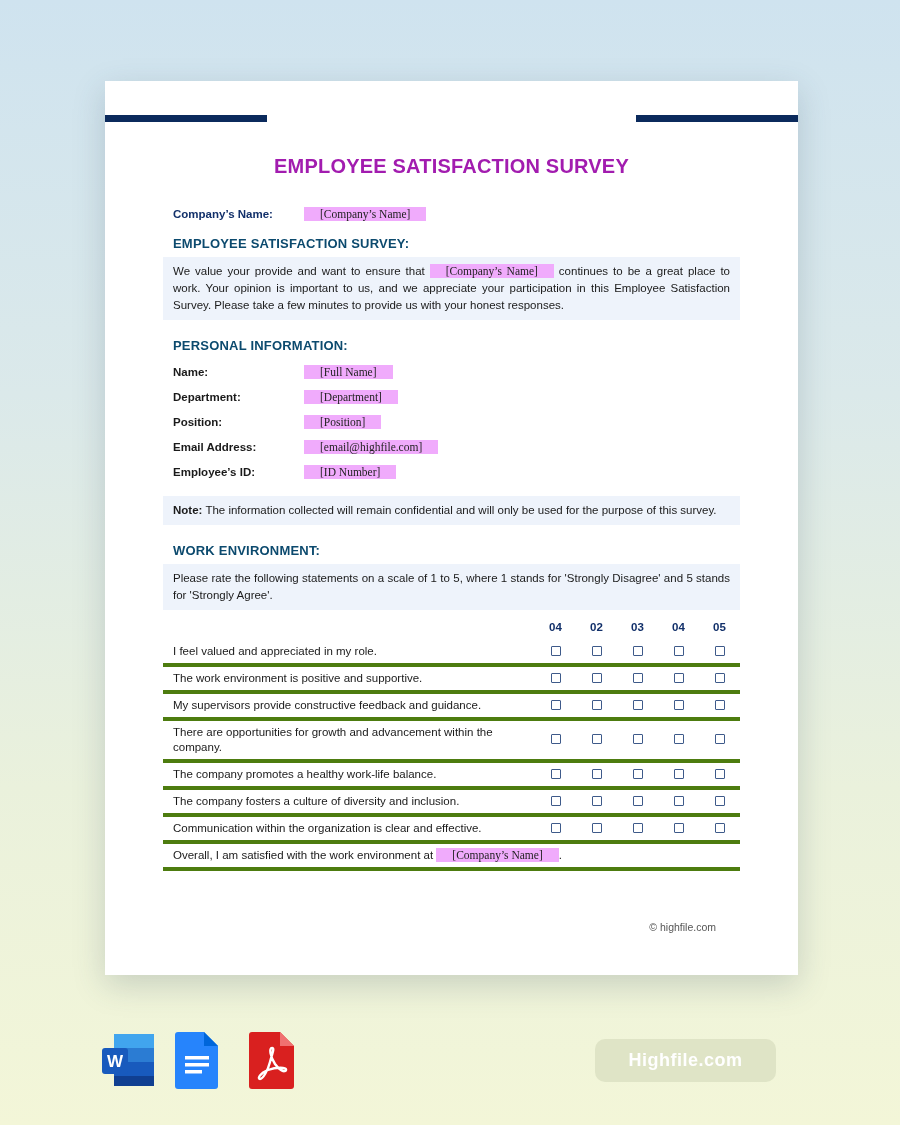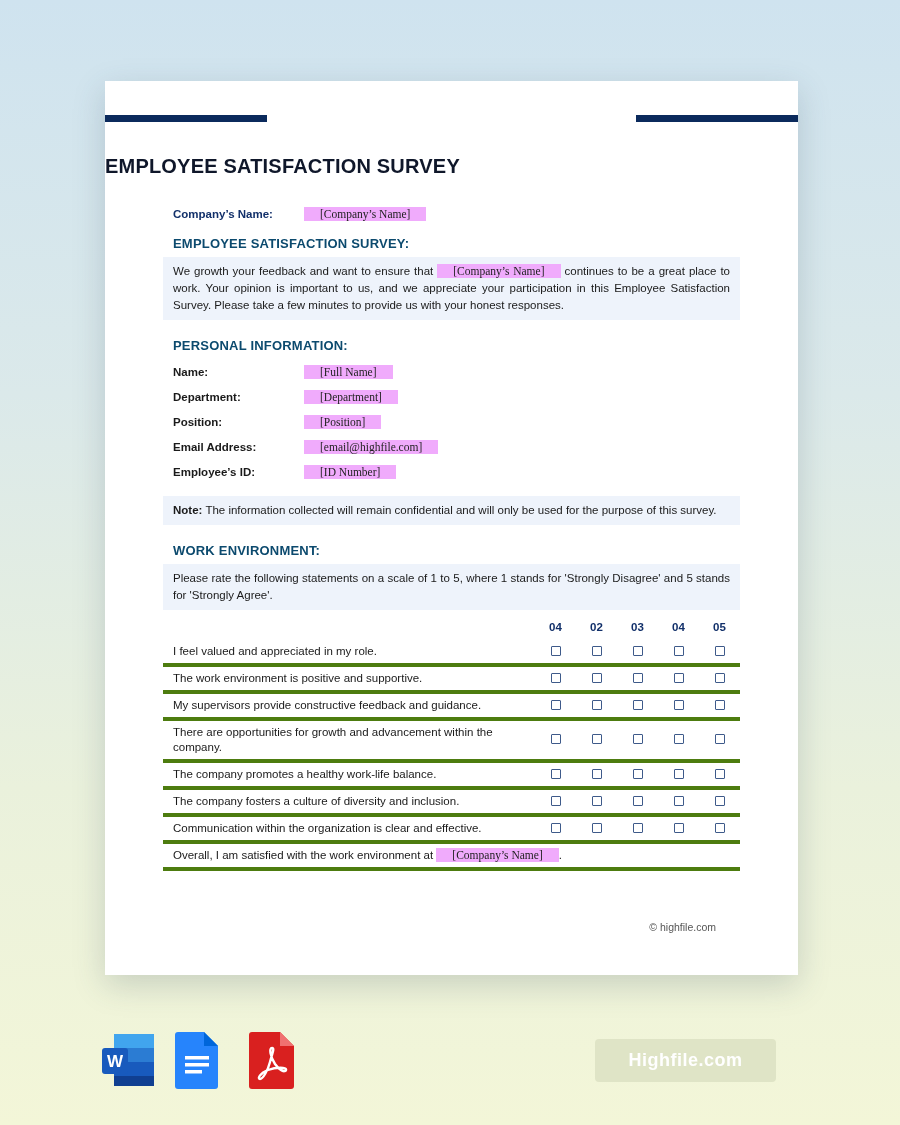--- a/index.html
+++ b/index.html
@@ -11,22 +11,22 @@
   }
   .page {
     position: absolute; left: 105px; top: 81px; width: 693px; height: 894px;
     background: #ffffff;
     box-shadow: 0 10px 30px rgba(60,80,100,0.22);
   }
   .bar { position: absolute; top: 34px; height: 7px; background: #0b2a5c; }
   .bar.left { left: 0; width: 162px; }
   .bar.right { right: 0; width: 162px; }
   .title {
-    position: absolute; top: 74px; left: 0; right: 0; 
-    font-size: 20px; font-weight: bold; color: #0f172a; letter-spacing: 0.2px;
+    position: absolute; top: 74px; left: 0; right: 0; text-align: center;
+    font-size: 20px; font-weight: bold; color: #a21caf; letter-spacing: 0.2px;
   }
   .content { position: absolute; left: 58px; right: 58px; top: 120px; }
   .label-row { display: flex; align-items: center; font-size: 11.5px; color: #1a1a1a; height: 25px; }
   .label-row .lbl { width: 131px; font-weight: bold; color: #1a1a1a; }
   .label-row.company .lbl { color: #12306a; }
   .ph { background: #f0abfc; padding: 1px 16px; color: #222; font-family: Liberation Serif, serif; }
   .section-title { font-size: 13px; font-weight: bold; color: #0c4a6e; margin-top: 10px; margin-bottom: 6px; letter-spacing: 0.2px; }
   .shade {
     background: #eef3fb; padding: 6px 10px; font-size: 11.5px; line-height: 17px; color: #1a1a1a;
     text-align: justify;
@@ -47,41 +47,41 @@
   .cb {
     display: inline-block; width: 10px; height: 10px; border: 1.5px solid #3e5a8a; border-radius: 1px;
   }
   .footer-copy {
     position: absolute; right: 82px; bottom: 42px; font-size: 10.5px; color: #555;
   }
   .icons { position: absolute; left: 100px; top: 1030px; display: flex; gap: 18px; align-items: flex-start; }
   .icon-box { width: 56px; height: 60px; position: relative; }
   .brand-btn {
     position: absolute; left: 595px; top: 1039px; width: 181px; height: 43px;
-    background: #dfe4c6; border-radius: 4px; color: #ffffff; font-size: 18px; font-weight: bold;
+    background: #dfe4c6; border-radius: 10px; color: #ffffff; font-size: 18px; font-weight: bold;
     display: flex; align-items: center; justify-content: center; letter-spacing: 0.5px;
   }
 </style>
 </head>
 <body>
 
 <div class="page">
   <div class="bar left"></div>
   <div class="bar right"></div>
   <div class="title">EMPLOYEE SATISFACTION SURVEY</div>
 
   <div class="content">
     <div class="label-row company company-row">
       <span class="lbl">Company’s Name:</span>
       <span class="ph">[Company’s Name]</span>
     </div>
 
     <div class="section-title" style="margin-left:10px">EMPLOYEE SATISFACTION SURVEY:</div>
     <div class="shade">
-      <span>We growth your feedback and want to ensure that </span><span class="ph">[Company’s Name]</span><span> continues to be a great place to work. Your opinion is important to us, and we appreciate your participation in this Employee Satisfaction Survey. Please take a few minutes to provide us with your honest responses.</span>
+      <span>We value your provide and want to ensure that </span><span class="ph">[Company’s Name]</span><span> continues to be a great place to work. Your opinion is important to us, and we appreciate your participation in this Employee Satisfaction Survey. Please take a few minutes to provide us with your honest responses.</span>
     </div>
 
     <div class="section-title" style="margin-left:10px; margin-top:18px">PERSONAL INFORMATION:</div>
     <div class="info-rows" id="personal-fields">
         <div class="label-row">
           <span class="lbl">Name:</span>
           <span class="ph">[Full Name]</span>
         </div>
         <div class="label-row">
           <span class="lbl">Department:</span>

